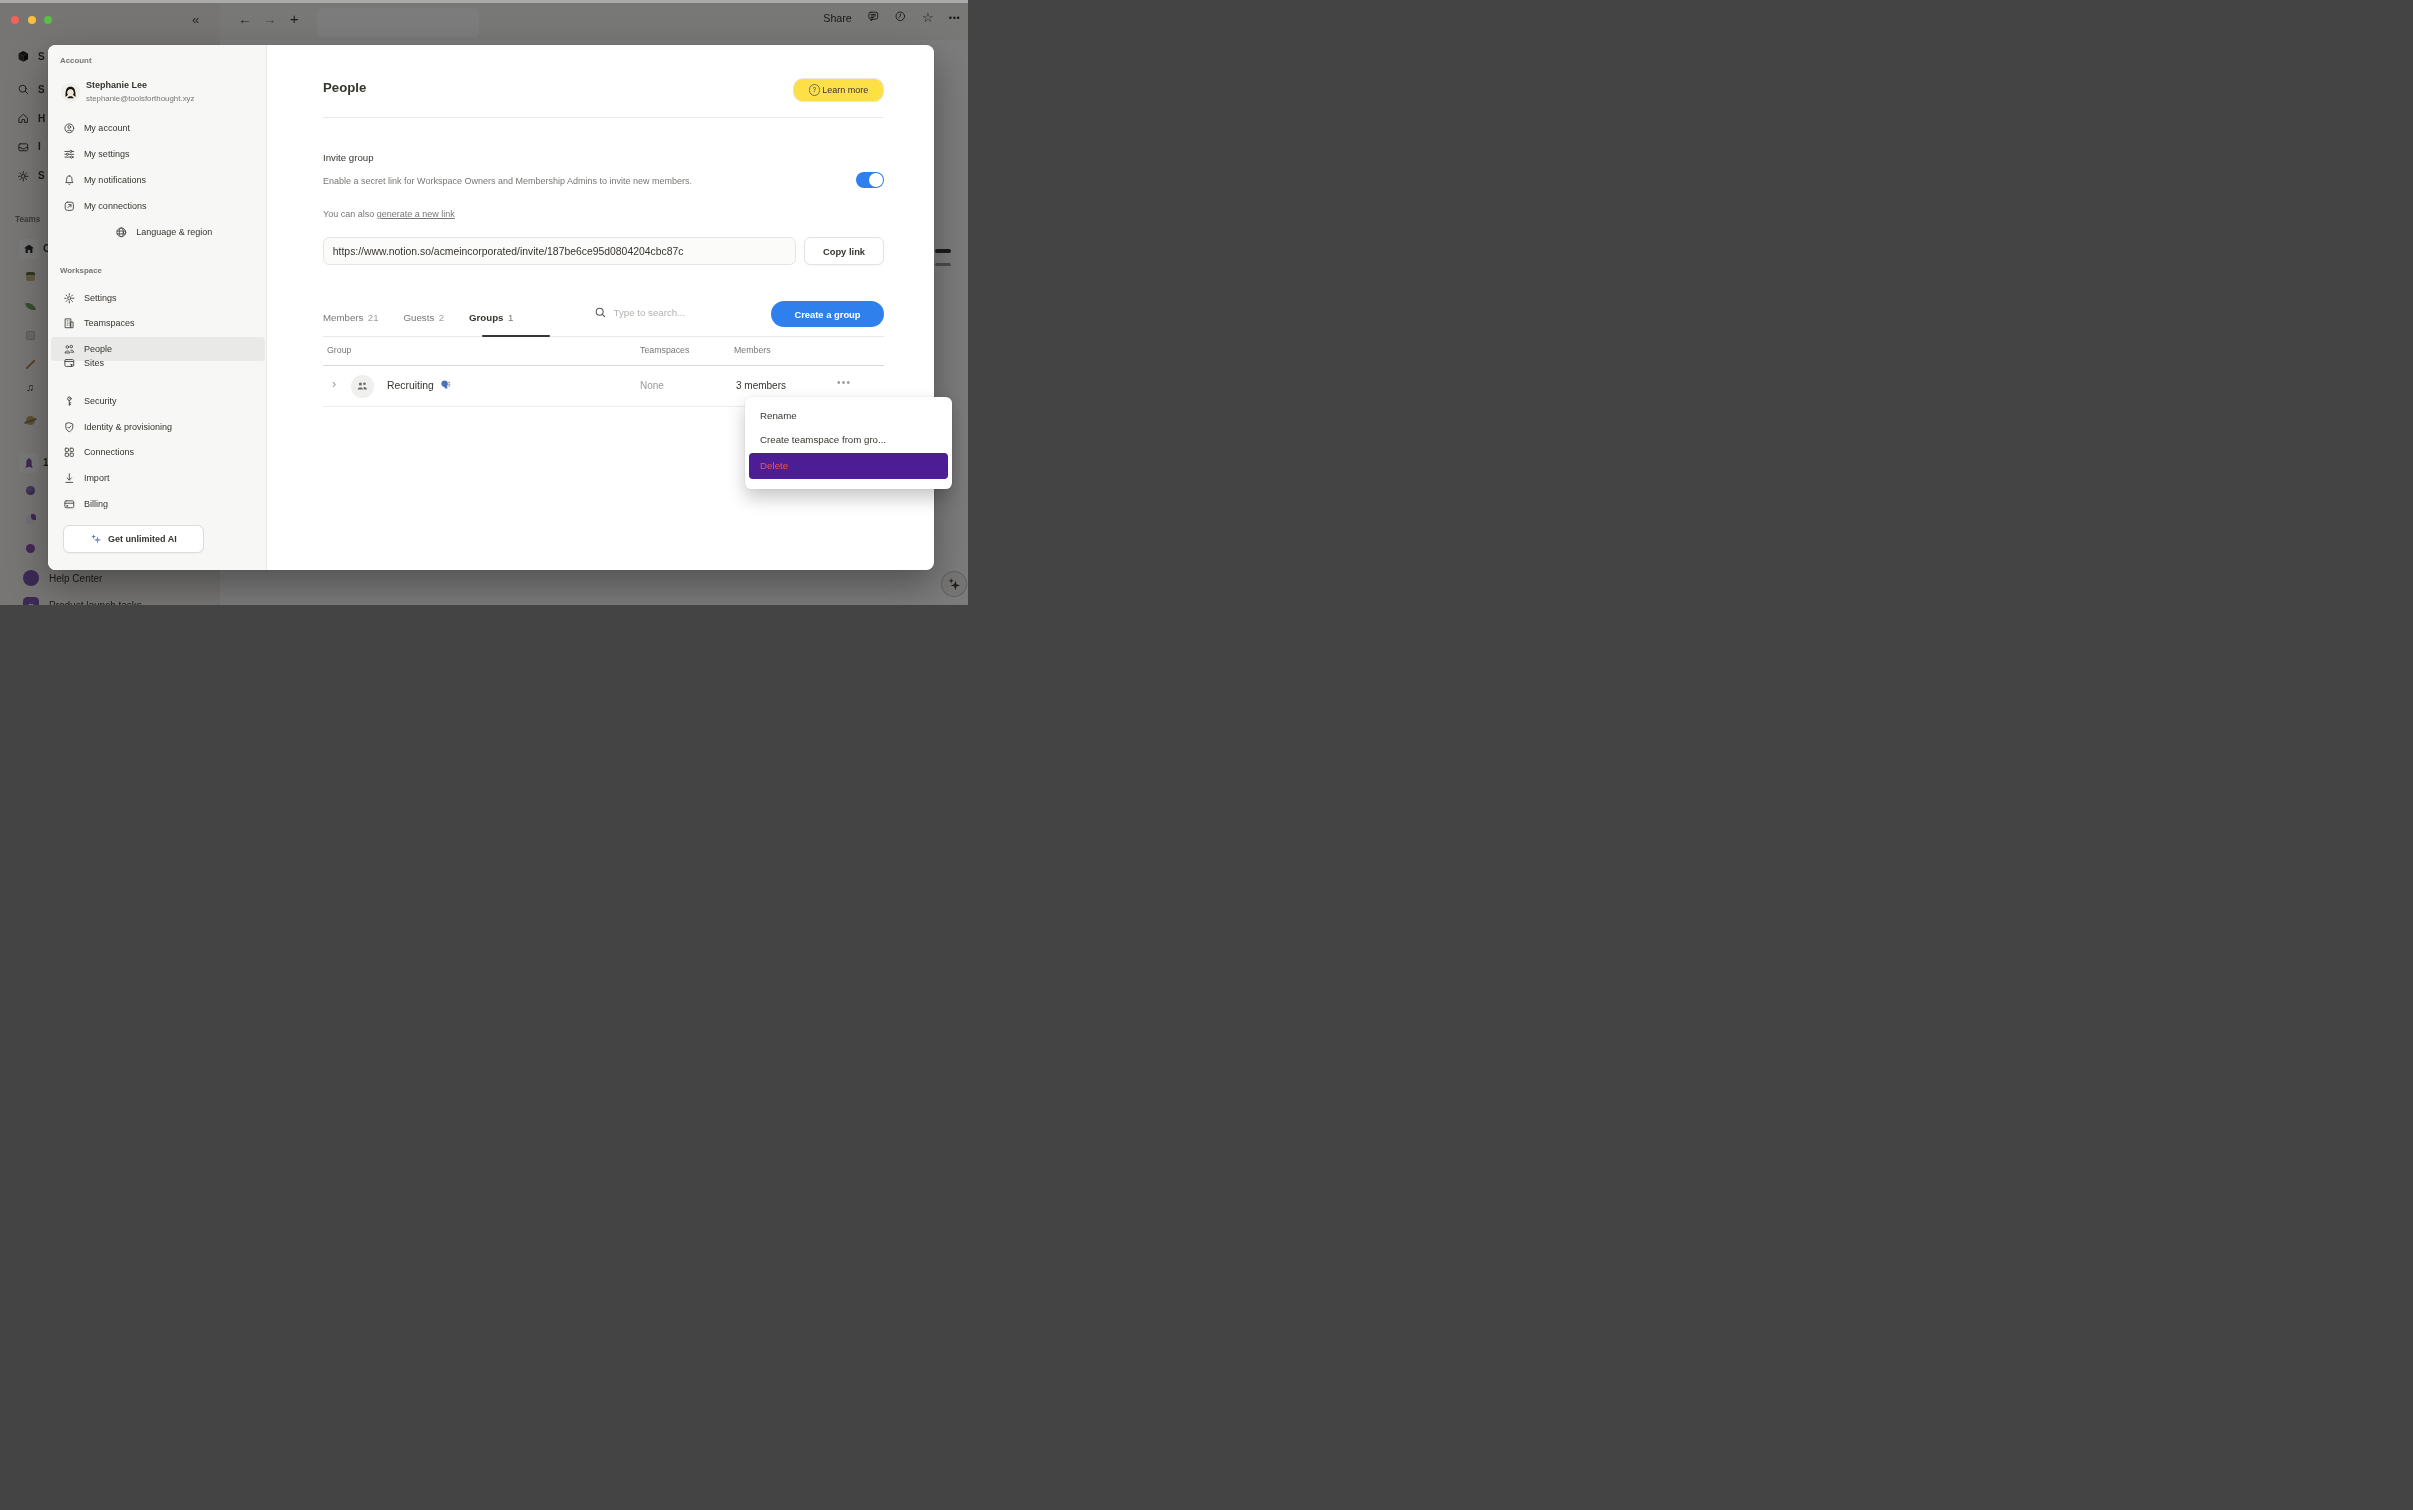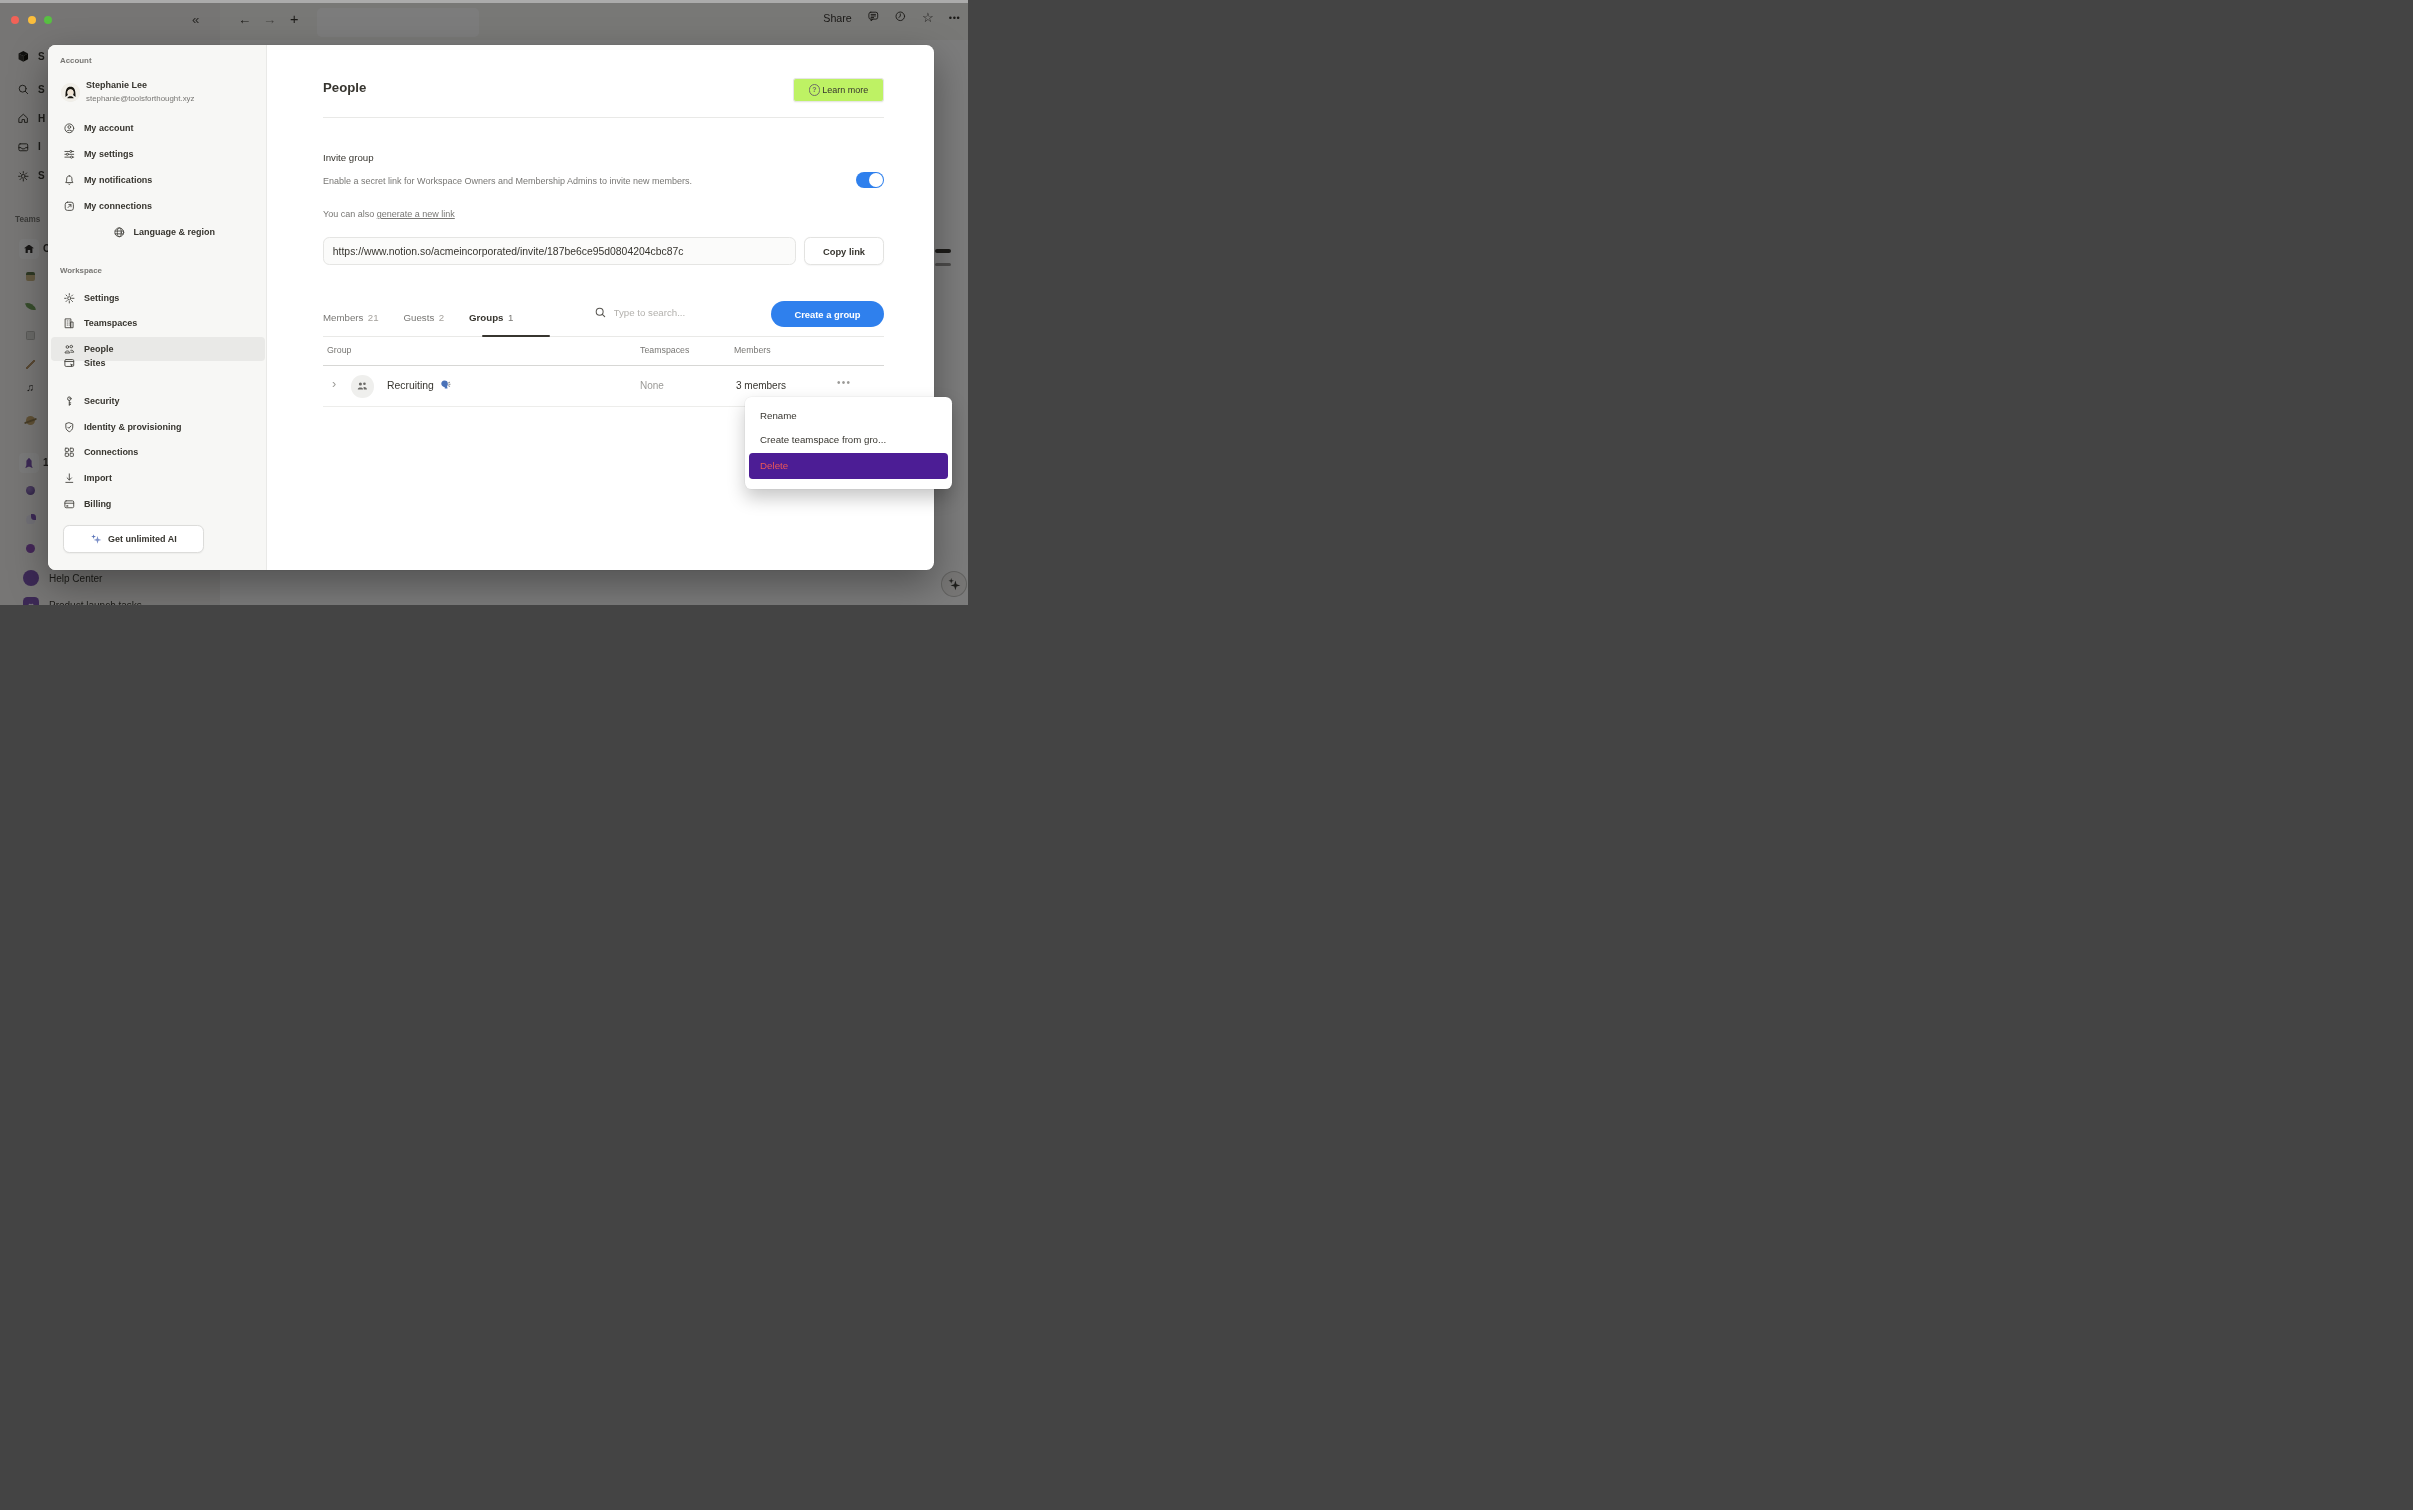--- a/index.html
+++ b/index.html
@@ -36,29 +36,29 @@
   
   #modal{position:absolute;left:48px;top:45px;width:886px;height:525px;background:#fff;border-radius:7.5px;
     box-shadow:0 0 0 0.6px rgba(0,0,0,0.05),0 15px 38px rgba(0,0,0,0.35);z-index:30;}
   #modal-left{position:absolute;left:0;top:0;width:219px;height:525px;background:#f7f7f5;border-right:0.6px solid #e9e9e7;border-radius:7.5px 0 0 7.5px;}
   .sec-lbl{position:absolute;left:12px;font-size:7.9px;font-weight:700;color:#787774;}
   .avatar{position:absolute;left:12.6px;top:38px;width:19px;height:19px;border-radius:50%;background:#eceae6;overflow:hidden;}
   .acct-name{position:absolute;left:38px;top:35px;font-size:9px;font-weight:700;color:#37352f;}
   .acct-email{position:absolute;left:38px;top:49px;font-size:7.9px;color:#787774;}
   .sb-item{position:absolute;left:2.5px;width:214px;height:24px;border-radius:3.8px;display:flex;align-items:center;padding-left:12.6px;gap:8.2px;cursor:pointer;}
   .sb-item.selected{background:#e9e9e7;}
-  .sb-item .lbl{font-size:9px;font-weight:700;color:#37352f;}
+  .sb-item .lbl{font-size:9px;font-weight:400;color:#37352f;}
   .sb-ic{width:12.6px;height:12.6px;flex:0 0 12.6px;}
   .mic{stroke:#4d4b46;fill:none;stroke-width:1.5;stroke-linecap:round;stroke-linejoin:round;}
   .ai-btn{position:absolute;left:15px;top:480px;width:141px;height:28px;border:0.6px solid #dcdcda;border-radius:6.3px;background:#fff;
     box-shadow:0 0.6px 1.3px rgba(0,0,0,0.04);display:flex;align-items:center;justify-content:center;gap:5.7px;font-size:9px;font-weight:600;color:#37352f;cursor:pointer;}
 
   
   .page-title{position:absolute;left:275px;top:35px;font-size:13.2px;font-weight:700;color:#37352f;}
-  .learn-btn{position:absolute;left:745px;top:33px;width:91px;height:24px;border:0.6px solid #e6e6e4;border-radius:3px;background:#bef264;
+  .learn-btn{position:absolute;left:745px;top:33px;width:91px;height:24px;border:0.6px solid #e6e6e4;border-radius:10px;background:#fde047;
     box-shadow:0 0.6px 1.3px rgba(0,0,0,0.04);display:flex;align-items:center;justify-content:center;gap:2px;font-size:9px;font-weight:500;color:#37352f;cursor:pointer;}
   .qmark{width:11.3px;height:11.3px;border:0.9px solid #6e6c67;border-radius:50%;font-size:7px;font-weight:700;color:#6e6c67;display:flex;align-items:center;justify-content:center;}
   .hdiv{position:absolute;left:275px;width:561px;height:0.6px;background:#e9e9e7;}
   .invite-h{position:absolute;left:275px;top:107px;font-size:9.7px;font-weight:500;color:#37352f;}
   .invite-desc{position:absolute;left:275px;top:129px;width:412px;font-size:9px;line-height:14.5px;color:#787774;}
   .invite-also{position:absolute;left:275px;top:164px;font-size:9px;color:#787774;}
   .invite-also a{color:#787774;text-decoration:underline;cursor:pointer;}
   .toggle{position:absolute;left:808px;top:127px;width:28px;height:16.3px;border-radius:8.2px;background:var(--accent_blue);cursor:pointer;}
   .toggle .knob{position:absolute;right:1.3px;top:1.3px;width:14px;height:14px;border-radius:50%;background:#fff;}
   .url-box{position:absolute;left:275px;top:192px;width:473px;height:28px;border:0.6px solid #e5e5e3;border-radius:6.3px;background:#fbfbfa;

